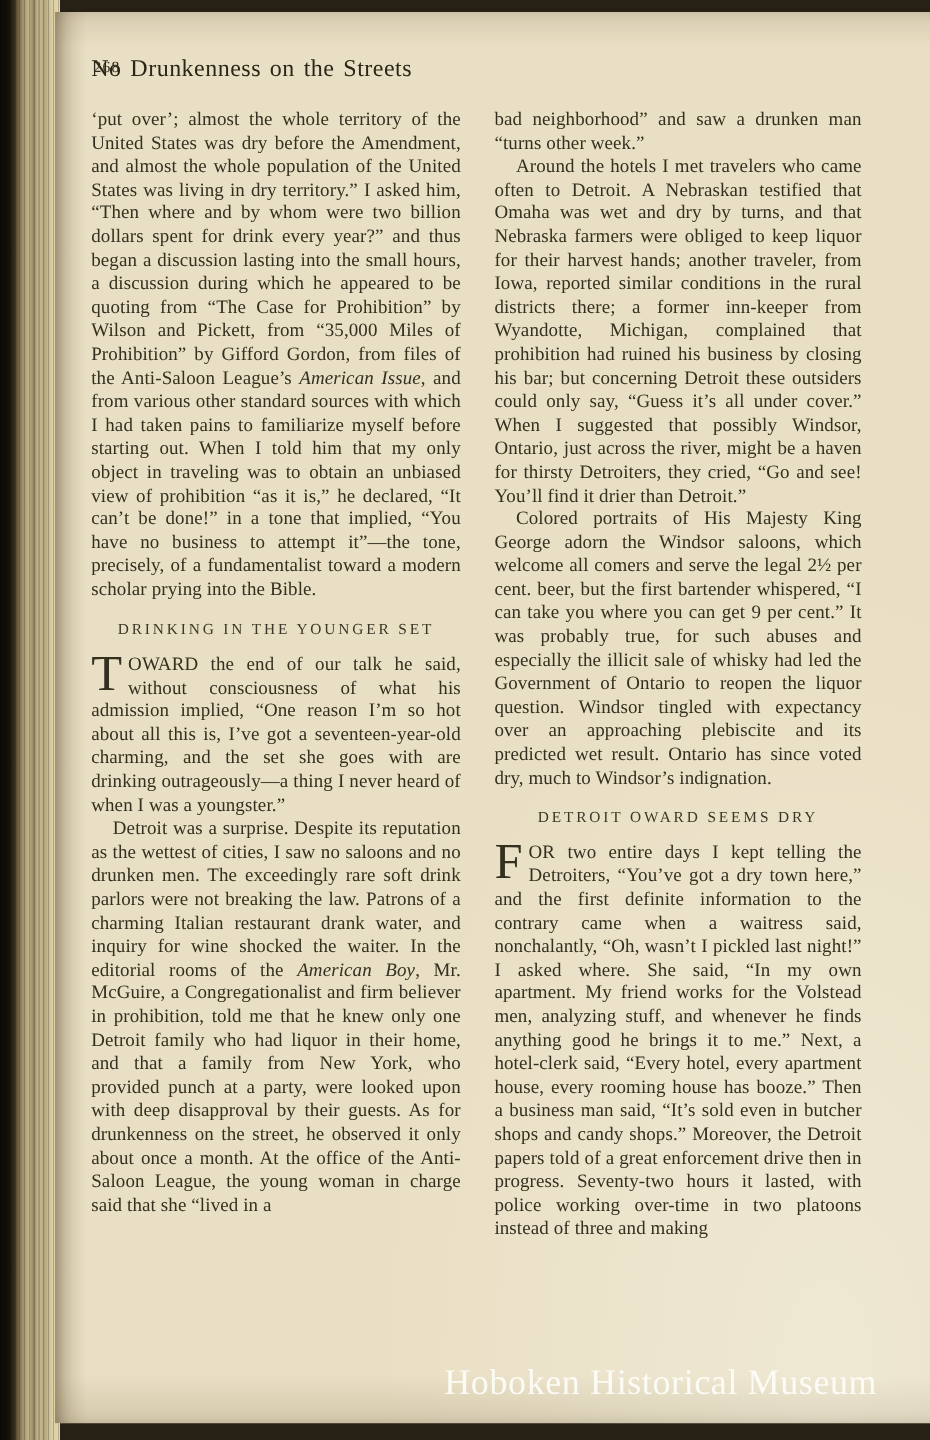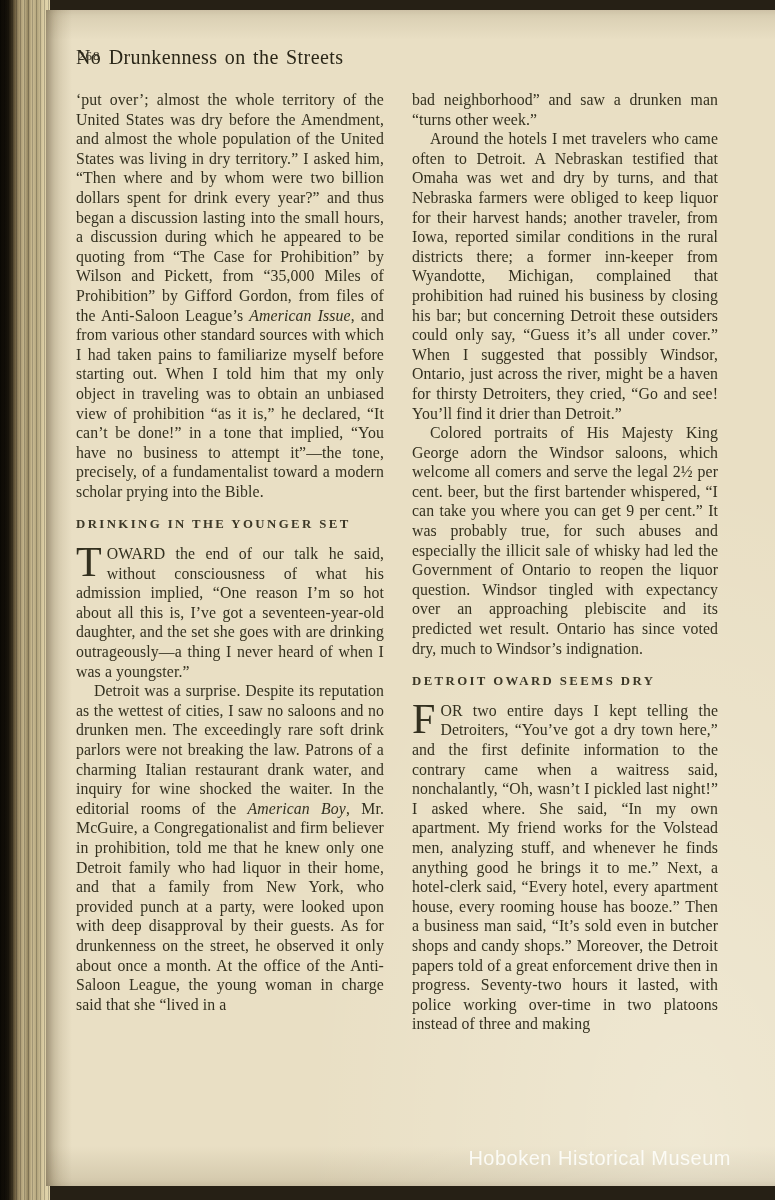--- a/index.html
+++ b/index.html
@@ -50,35 +50,36 @@
     font-size: 15.8px; line-height: 19.6px;
     color: #33301f;
     letter-spacing: 0.1px;
   }
   .col.left  { width: 312px; }
   .col.right { width: 310px; }
   p.para { margin: 0; }
   p.indent { text-indent: 18px; }
   .section-heading {
     margin: 14px 0 9px 0;
-    font-size: 12.8px; font-weight: bold;
+    text-align: center;
+    font-size: 12.8px; font-weight: normal;
     letter-spacing: 2.4px;
     color: #3b3726;
   }
   .dropcap {
     float: left;
     font-size: 42px; line-height: 33px;
     padding: 2px 5px 0 0;
     color: #33301f;
   }
   .ital { font-style: italic; }
   .watermark {
     position: absolute; right: 44px; bottom: 30px;
-    font-family: Liberation Sans, sans-serif;
-    font-size: 20px; letter-spacing: 0.5px;
+    font-family: Liberation Serif, serif;
+    font-size: 30px; letter-spacing: 0.5px;
     color: rgba(253,253,249,0.92);
     margin-left: 42px;
   }
 </style>
 </head>
 <body>
 
 <div class="scan">
   <div class="binding"></div>
 
@@ -88,21 +89,21 @@
       <div class="header">
         <span class="page-num">268</span>
         <div class="title">No Drunkenness on the Streets</div>
       </div>
 
       <div class="columns">
 
         <div class="col left">
           <p class="para"><span>‘put over’; almost the whole territory of the United States was dry before the Amendment, and almost the whole population of the United States was living in dry territory.” I asked him, “Then where and by whom were two billion dollars spent for drink every year?” and thus began a discussion lasting into the small hours, a discussion during which he appeared to be quoting from “The Case for Prohibition” by Wilson and Pickett, from “35,000 Miles of Prohibition” by Gifford Gordon, from files of the Anti-Saloon League’s </span><span class="ital">American Issue</span><span>, and from various other standard sources with which I had taken pains to familiarize myself before starting out. When I told him that my only object in traveling was to obtain an unbiased view of prohibition “as it is,” he declared, “It can’t be done!” in a tone that implied, “You have no business to attempt it”—the tone, precisely, of a fundamentalist toward a modern scholar prying into the Bible.</span></p>
           <h4 class="section-heading">DRINKING IN THE YOUNGER SET</h4>
-          <p class="para"><span class="dropcap">T</span><span>OWARD the end of our talk he said, without consciousness of what his admission implied, “One reason I’m so hot about all this is, I’ve got a seventeen-year-old daughter, and the set she goes with are drinking outrageously—a thing I never heard of when I was a youngster.”</span></p>
+          <p class="para"><span class="dropcap">T</span><span>OWARD the end of our talk he said, without consciousness of what his admission implied, “One reason I’m so hot about all this is, I’ve got a seventeen-year-old charming, and the set she goes with are drinking outrageously—a thing I never heard of when I was a youngster.”</span></p>
           <p class="para indent"><span>Detroit was a surprise. Despite its reputation as the wettest of cities, I saw no saloons and no drunken men. The exceedingly rare soft drink parlors were not breaking the law. Patrons of a charming Italian restaurant drank water, and inquiry for wine shocked the waiter. In the editorial rooms of the </span><span class="ital">American Boy</span><span>, Mr. McGuire, a Congregationalist and firm believer in prohibition, told me that he knew only one Detroit family who had liquor in their home, and that a family from New York, who provided punch at a party, were looked upon with deep disapproval by their guests. As for drunkenness on the street, he observed it only about once a month. At the office of the Anti-Saloon League, the young woman in charge said that she “lived in a</span></p>
         </div>
 
         <div class="col right">
           <p class="para">bad neighborhood” and saw a drunken man “turns other week.”</p>
           <p class="para indent">Around the hotels I met travelers who came often to Detroit. A Nebraskan testified that Omaha was wet and dry by turns, and that Nebraska farmers were obliged to keep liquor for their harvest hands; another traveler, from Iowa, reported similar conditions in the rural districts there; a former inn-keeper from Wyandotte, Michigan, complained that prohibition had ruined his business by closing his bar; but concerning Detroit these outsiders could only say, “Guess it’s all under cover.” When I suggested that possibly Windsor, Ontario, just across the river, might be a haven for thirsty Detroiters, they cried, “Go and see! You’ll find it drier than Detroit.”</p>
           <p class="para indent">Colored portraits of His Majesty King George adorn the Windsor saloons, which welcome all comers and serve the legal 2½ per cent. beer, but the first bartender whispered, “I can take you where you can get 9 per cent.” It was probably true, for such abuses and especially the illicit sale of whisky had led the Government of Ontario to reopen the liquor question. Windsor tingled with expectancy over an approaching plebiscite and its predicted wet result. Ontario has since voted dry, much to Windsor’s indignation.</p>
           <h4 class="section-heading">DETROIT OWARD SEEMS DRY</h4>
           <p class="para"><span class="dropcap">F</span><span>OR two entire days I kept telling the Detroiters, “You’ve got a dry town here,” and the first definite information to the contrary came when a waitress said, nonchalantly, “Oh, wasn’t I pickled last night!” I asked where. She said, “In my own apartment. My friend works for the Volstead men, analyzing stuff, and whenever he finds anything good he brings it to me.” Next, a hotel-clerk said, “Every hotel, every apartment house, every rooming house has booze.” Then a business man said, “It’s sold even in butcher shops and candy shops.” Moreover, the Detroit papers told of a great enforcement drive then in progress. Seventy-two hours it lasted, with police working over-time in two platoons instead of three and making</span></p>
         </div>

